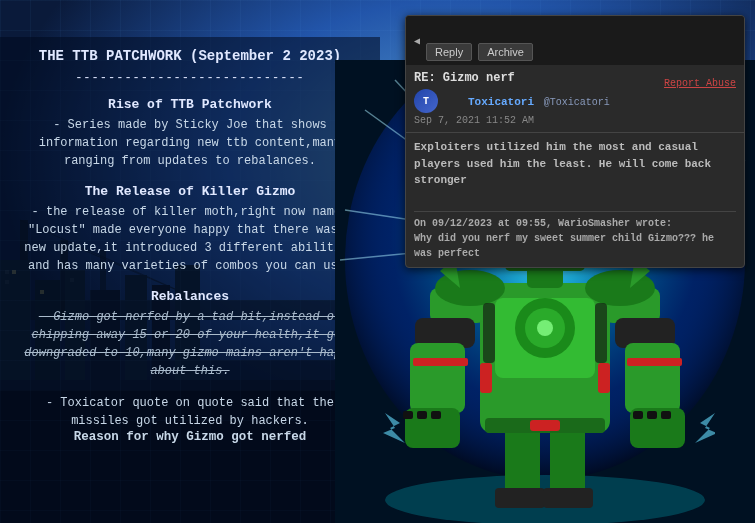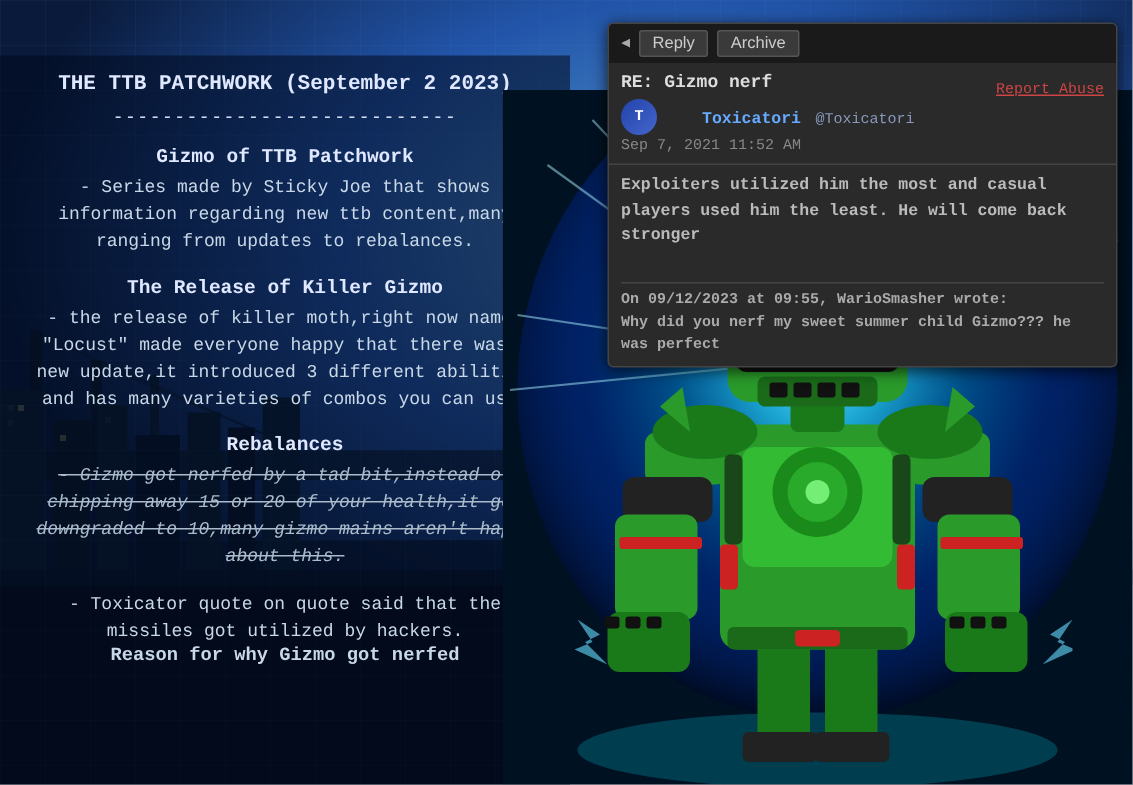--- a/index.html
+++ b/index.html
@@ -141,20 +141,21 @@
     }
 
     .email-btn {
       background: #3a3a3a;
       border: 1px solid #555;
       color: #ccc;
       font-size: 11px;
       padding: 2px 8px;
       border-radius: 2px;
       cursor: pointer;
+      margin-top: 23px;
     }
 
     #email-header {
       padding: 6px 8px;
       border-bottom: 1px solid #444;
     }
 
     #email-subject {
       color: #ddd;
       font-size: 12px;
@@ -295,21 +296,21 @@
       <rect x="70" y="278" width="4" height="4" fill="#223344" opacity="0.5"></rect>
     </svg>
   </div>
 
   <div id="grid-overlay"></div>
 
   <div id="left-panel">
     <div id="main-title">THE TTB PATCHWORK (September 2 2023)</div>
     <div id="title-underline">----------------------------</div>
 
-    <div class="section-title">Gizmo of TTB Patchwork</div>
+    <div class="section-title">Rise of TTB Patchwork</div>
     <div class="section-body">- Series made by Sticky Joe that shows information regarding new ttb content,many ranging from updates to rebalances.</div>
 
     <div class="section-title">The Release of Killer Gizmo</div>
     <div class="section-body">- the release of killer moth,right now named "Locust" made everyone happy that there was a new update,it introduced 3 different abilities and has many varieties of combos you can use.</div>
 
     <div class="section-title">Rebalances</div>
     <div id="rebalances-body">- Gizmo got nerfed by a tad bit,instead of chipping away 15 or 20 of your health,it got downgraded to 10,many gizmo mains aren't happy about this.</div>
 
     <div id="reason-body">- Toxicator quote on quote said that the missiles got utilized by hackers.</div>
     <div id="reason-title">Reason for why Gizmo got nerfed</div>

